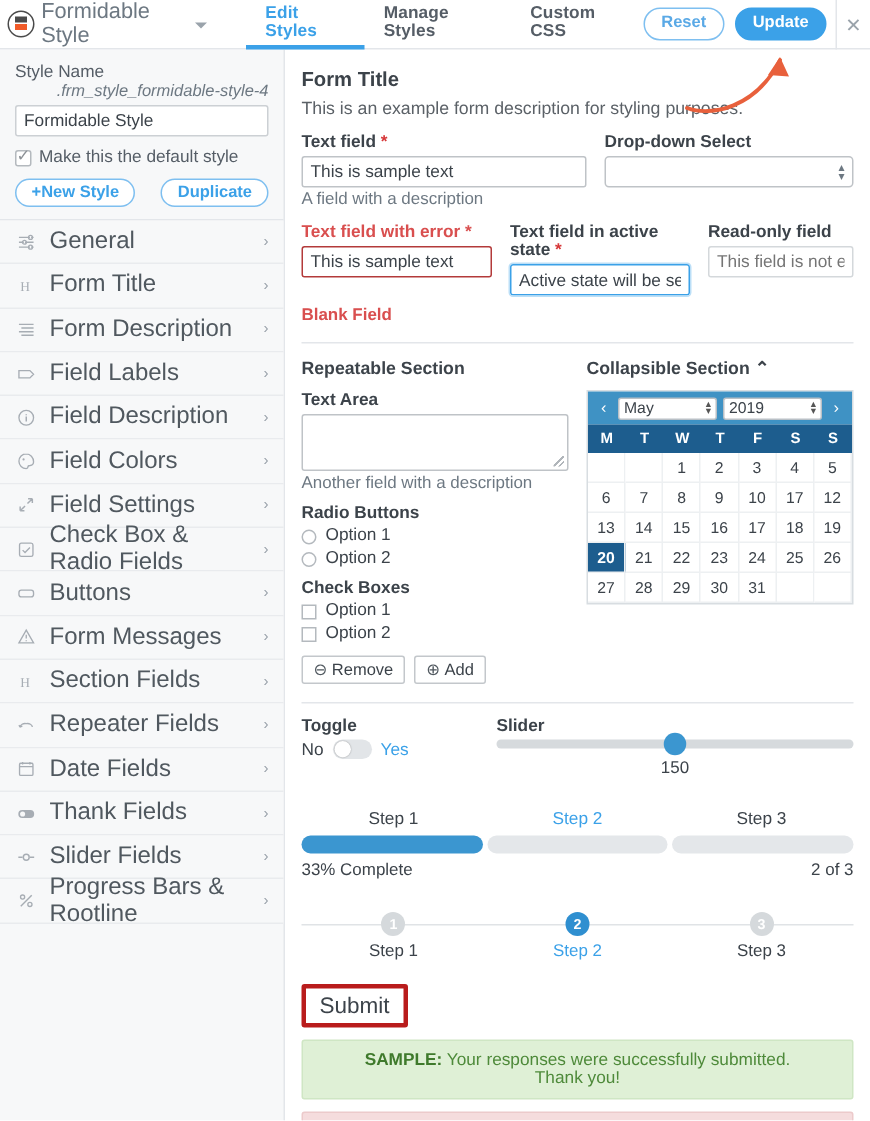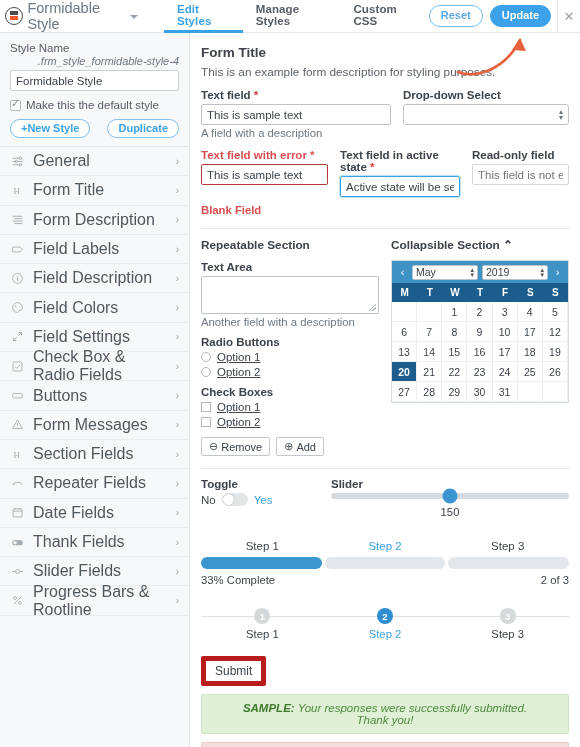--- a/index.html
+++ b/index.html
@@ -153,21 +153,21 @@
   .ta {
     width:100%; height:38px; border:1px solid #bfc3c7; border-radius:2px; background:#fff;
     position:relative;
   }
   .ta::after{
     content:""; position:absolute; right:2px; bottom:2px; width:7px;height:7px;
     background:
       linear-gradient(135deg, transparent 45%, #b0b5ba 45%, #b0b5ba 55%, transparent 55%),
       linear-gradient(135deg, transparent 70%, #b0b5ba 70%, #b0b5ba 80%, transparent 80%);
   }
-  .opt-row { display:flex; align-items:center; gap:6px; margin-top:3px;text-decoration:underline; }
+  .opt-row { display:flex; align-items:flex-end; gap:6px; margin-top:3px; }
   .radio { width:10px;height:10px;border:1px solid #b4b9be;border-radius:50%;background:#fff;flex:0 0 auto; }
   .sqbox { width:10px;height:10px;border:1px solid #b4b9be;background:#fff;flex:0 0 auto; }
   .opt-lbl { font-size:11.5px; color:#3c434a; }
   .grp-title { font-size:11.5px; font-weight:700; color:#3c434a; margin:8px 0 2px; }
   .rep-btns { display:flex; gap:6px; margin-top:9px; }
   .rep-btn {
     border:1px solid #c3c7cb; background:#fff; border-radius:2px;
     font-size:11px; color:#3c434a; padding:2px 7px; display:flex; align-items:center; gap:3px;
     cursor:pointer;
   }
@@ -234,26 +234,26 @@
   .rl-item { flex:1; display:flex; flex-direction:column; align-items:center; }
   .rl-dot {
     width:16px;height:16px;border-radius:50%; background:#d5d9dc; color:#fff;
     font-size:9.5px; font-weight:700; display:flex; align-items:center; justify-content:center;
   }
   .rl-dot.act { background:#2f8fd0; }
   .rl-lbl { font-size:11.3px; color:#3c434a; margin-top:4px; }
   .rl-lbl.act { color:#3ba1e8; }
 
   .submit-btn {
-    border:5px solid #b91c1c; background:#fff; border-radius:2px;
-    font-size:12px; color:#3c434a; padding:3px 9px; cursor:pointer;
+    border:3px solid #b91c1c; background:#fff; border-radius:2px;
+    font-size:15px; color:#3c434a; padding:3px 9px; cursor:pointer;
     font-family:"Liberation Sans",sans-serif;
   }
   .msg {
-    margin-top:8px; text-align:center; font-size:11.5px; padding:7px 24px; border-radius:2px;font-style:italic;
+    margin-top:8px; text-align:center; font-size:11.5px; padding:7px 24px; border-radius:2px;
   }
   .msg-ok { background:#dff0d6; border:1px solid #cfe6c4; color:#4e8a3a; }
   .msg-ok b { color:#3f7a2c; }
   .msg-err { background:#f5dcdd; border:1px solid #eccacb; color:#c0392b; font-weight:700; }
 </style>
 </head>
 <body>
 
 <div class="header">
   <div class="logo-wrap">

